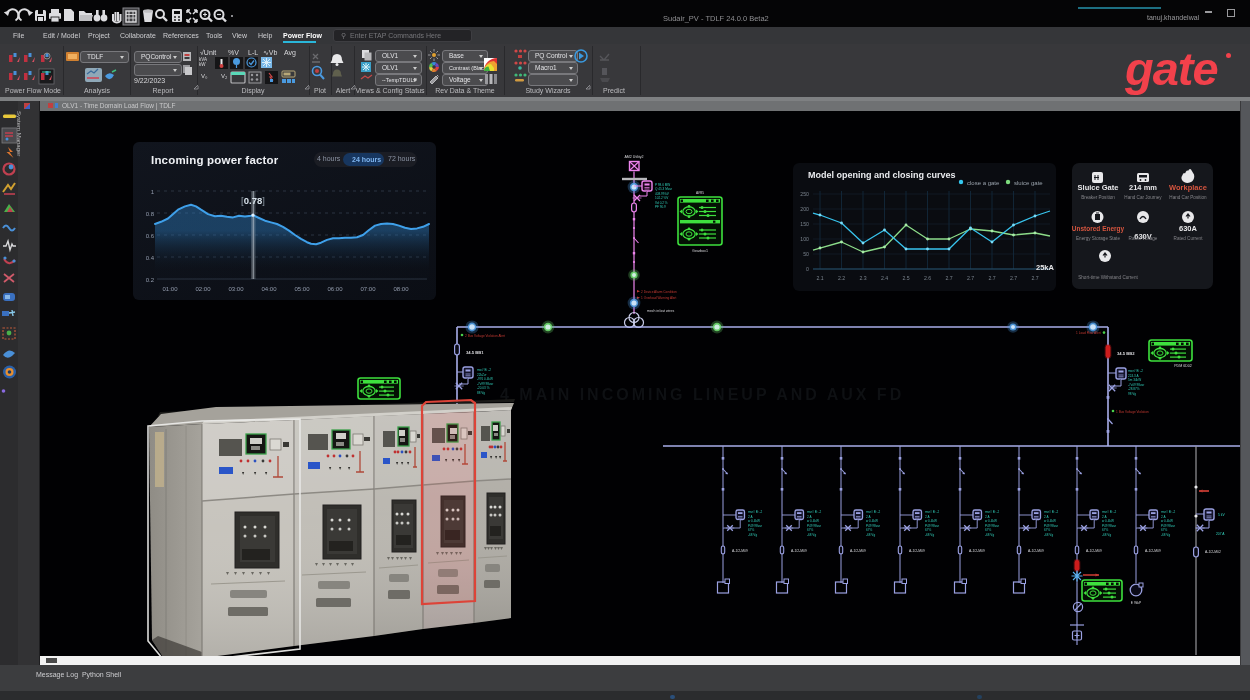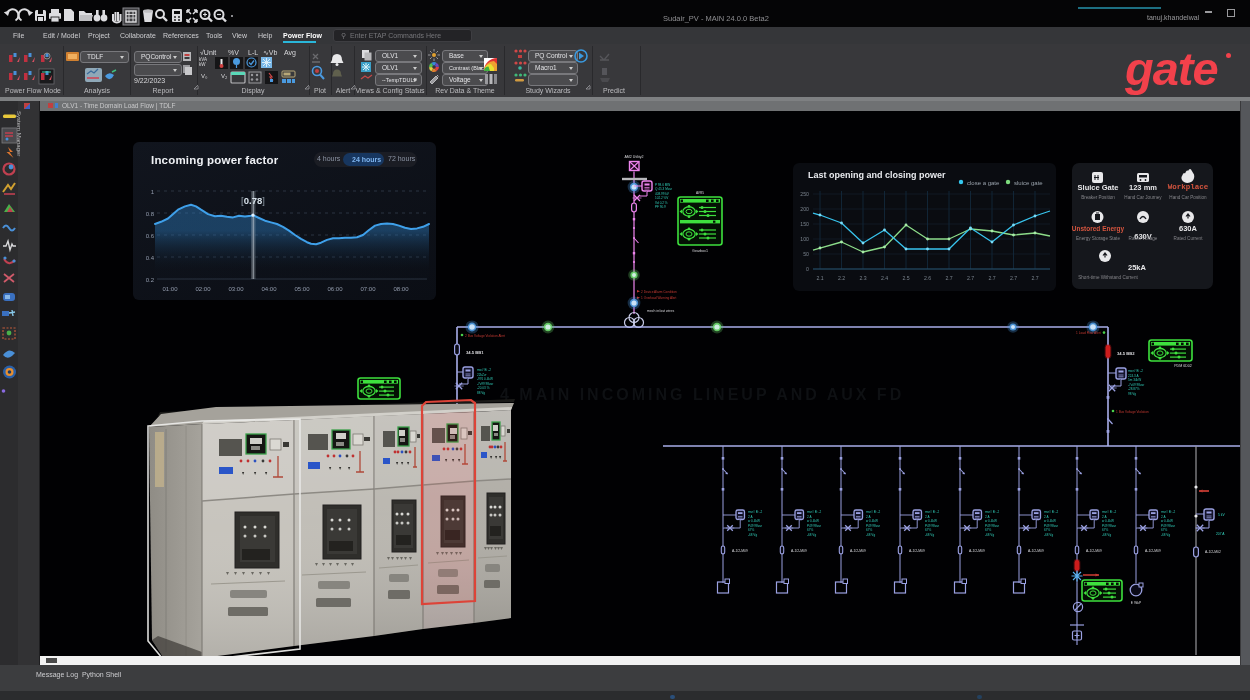--- a/index.html
+++ b/index.html
@@ -48,21 +48,21 @@
   #hscroll{left:40px;top:656px;width:1200px;height:9px;background:#f2f2f2;}
   #hthumb{left:46px;top:658px;width:11px;height:5px;background:#4a4a4a;}
   #vscroll{left:1240px;top:101px;width:10px;height:564px;background:#55575b;border-left:1px solid #3a3a3c;}
   #statusbar{left:0;top:665px;width:1250px;height:26px;background:#3c3d3f;}
   #statustxt{left:36px;top:671px;font-size:7px;color:#cdcdd0;}
   #bottombar{left:0;top:691px;width:1250px;height:9px;background:#2b2c2e;}
 </style>
 </head>
 <body>
 <div class="abs" id="titlebar"></div>
-<div class="abs" id="apptitle">Sudair_PV - MAIN 24.0.0 Beta2</div>
+<div class="abs" id="apptitle">Sudair_PV - TDLF 24.0.0 Beta2</div>
 <div class="abs" id="tealline"></div>
 <div class="abs" id="username">tanuj.khandelwal</div>
 <div class="abs" style="left:1205px;top:11px;width:7px;height:1.5px;background:#9a9a9d;"></div>
 <div class="abs" style="left:1227px;top:9px;width:6px;height:6px;border:1px solid #9a9a9d;"></div>
 <svg class="abs" id="qat" style="left:0;top:0;" width="250" height="27" viewBox="0 0 250 27">
 <path d="M15.5,20.5 A6,6 0 1 0 7,13" stroke="#dcdcdf" stroke-width="2" fill="none"></path>
     <path d="M3.8,12.2 l6,-1.8 l-1.8,5.6 z" fill="#dcdcdf"></path>
 <path d="M21.5,20.5 A6,6 0 1 1 30,13" stroke="#dcdcdf" stroke-width="2" fill="none"></path>
     <path d="M33.2,12.2 l-6,-1.8 l1.8,5.6 z" fill="#dcdcdf"></path>
 <rect x="35" y="10" width="11" height="11" rx="1.5" fill="#dcdcdf"></rect>
@@ -324,21 +324,21 @@
     </defs>
 <path d="M22,82.0 L28,79.8 L35,76.5 L45,67.7 L52,64.4 L58,62.8 L63,64.4 L68,67.7 L75,72.1 L82,74.3 L88,73.8 L94,74.8 L100,75.4 L106,73.8 L112,74.5 L118,73.8 L120,73.2 L126,76.0 L132,78.7 L138,80.4 L144,82.0 L150,84.8 L156,88.6 L162,93.0 L168,96.9 L174,100.2 L178,101.8 L183,102.3 L188,100.7 L194,97.9 L200,96.3 L206,96.3 L212,95.8 L218,95.8 L224,95.2 L230,93.0 L236,88.0 L242,83.6 L248,82.0 L254,81.5 L260,82.0 L266,83.6 L272,85.8 L278,86.9 L284,86.4 L290,84.8 L296,82.0 L296,137 L22,137 Z" fill="url(#c1f)"></path>
 <rect x="118" y="49" width="4.5" height="88" fill="#aab4bd" opacity="0.30"></rect>
 <rect x="119.7" y="49" width="1.2" height="88" fill="#cdd5dc" opacity="0.55"></rect>
 <path d="M22,82.0 L28,79.8 L35,76.5 L45,67.7 L52,64.4 L58,62.8 L63,64.4 L68,67.7 L75,72.1 L82,74.3 L88,73.8 L94,74.8 L100,75.4 L106,73.8 L112,74.5 L118,73.8 L120,73.2 L126,76.0 L132,78.7 L138,80.4 L144,82.0 L150,84.8 L156,88.6 L162,93.0 L168,96.9 L174,100.2 L178,101.8 L183,102.3 L188,100.7 L194,97.9 L200,96.3 L206,96.3 L212,95.8 L218,95.8 L224,95.2 L230,93.0 L236,88.0 L242,83.6 L248,82.0 L254,81.5 L260,82.0 L266,83.6 L272,85.8 L278,86.9 L284,86.4 L290,84.8 L296,82.0" fill="none" stroke="#3fa0ea" stroke-width="2" stroke-linejoin="round" stroke-linecap="round"></path>
 <circle cx="120" cy="73.2" r="1.6" fill="#dff0ff"></circle>
 <text x="120" y="62" font-size="9.5" fill="#8d99a4" text-anchor="middle" font-family="Liberation Sans">[<tspan fill="#d8e2ea" font-weight="bold">0.78</tspan>]</text>
 </svg>
 
 <div class="abs" id="panel2"></div>
-<div class="abs" id="p2title">Last opening and closing power</div>
+<div class="abs" id="p2title">Model opening and closing curves</div>
 <svg class="abs" id="chart2" style="left:793px;top:163px;" width="263" height="128" viewBox="0 0 263 128">
 <circle cx="168" cy="19" r="2.2" fill="#35c8f0"></circle>
 <text x="174" y="21.5" font-size="6" fill="#99a2ac" font-family="Liberation Sans">close a gate</text>
 <circle cx="215" cy="19" r="2.2" fill="#7edc7e"></circle>
 <text x="221" y="21.5" font-size="6" fill="#99a2ac" font-family="Liberation Sans">sluice gate</text>
 <line x1="20" y1="31" x2="257" y2="31" stroke="#111c29" stroke-width="0.8"></line>
 <text x="16" y="33" font-size="5.2" fill="#79828c" text-anchor="end" font-family="Liberation Sans">250</text>
 <line x1="20" y1="46" x2="257" y2="46" stroke="#111c29" stroke-width="0.8"></line>
 <text x="16" y="48" font-size="5.2" fill="#79828c" text-anchor="end" font-family="Liberation Sans">200</text>
 <line x1="20" y1="61" x2="257" y2="61" stroke="#111c29" stroke-width="0.8"></line>
@@ -394,31 +394,31 @@
 <circle cx="156" cy="86" r="1.4" fill="#7adcf8"></circle>
 <circle cx="177.5" cy="65" r="1.4" fill="#7adcf8"></circle>
 <circle cx="199" cy="79" r="1.4" fill="#7adcf8"></circle>
 <circle cx="220.5" cy="62" r="1.4" fill="#7adcf8"></circle>
 <circle cx="242" cy="53" r="1.4" fill="#7adcf8"></circle>
 </svg>
 
 <div class="abs" id="panel3"></div>
 <div class="abs s-val" style="left:1073px;top:183px;">Sluice Gate</div>
 <div class="abs s-lab" style="left:1070px;top:195px;">Breaker Position</div>
-<div class="abs s-val" style="left:1118px;top:183px;">123 mm</div>
+<div class="abs s-val" style="left:1118px;top:183px;">214 mm</div>
 <div class="abs s-lab" style="left:1115px;top:195px;">Hand Car Journey</div>
-<div class="abs s-val s-red" style="left:1163px;top:183px;font-family:Liberation Mono, monospace;">Workplace</div>
+<div class="abs s-val s-red" style="left:1163px;top:183px;">Workplace</div>
 <div class="abs s-lab" style="left:1160px;top:195px;">Hand Car Position</div>
 <div class="abs s-val s-red" style="left:1071px;top:225px;font-size:6.5px;width:54px;">Unstored Energy</div>
 <div class="abs s-lab" style="left:1070px;top:236px;">Energy Storage State</div>
 <div class="abs s-val" style="left:1118px;top:232px;">630V</div>
 <div class="abs s-lab" style="left:1115px;top:236px;">Rated Voltage</div>
 <div class="abs s-val" style="left:1163px;top:224px;">630A</div>
 <div class="abs s-lab" style="left:1160px;top:236px;">Rated Current</div>
-<div class="abs s-val" style="left:1112px;top:263px;">25kA</div>
+<div class="abs s-val" style="left:1020px;top:263px;">25kA</div>
 <div class="abs s-lab" style="left:1077px;top:275px;width:62px;">Short-time Withstand Current</div>
 
 <svg class="abs" id="diagram" style="left:0;top:0;" width="1250" height="700" viewBox="0 0 1250 700">
 <defs>
       <g id="fdr">
         <line x1="0" y1="0" x2="0" y2="137" stroke="#9ba1e2" stroke-width="1"></line>
 <rect x="-1.3" y="11" width="2.6" height="2.6" fill="#9ba1e2"></rect>
 <circle cx="0" cy="23" r="0.9" fill="#9ba1e2"></circle>
 <path d="M0,23 l4.5,5" stroke="#9ba1e2" stroke-width="1.1"></path>
         <path d="M4.8,28.3 l-2.7,-0.3 l2,-2 z" fill="#9ba1e2"></path>

